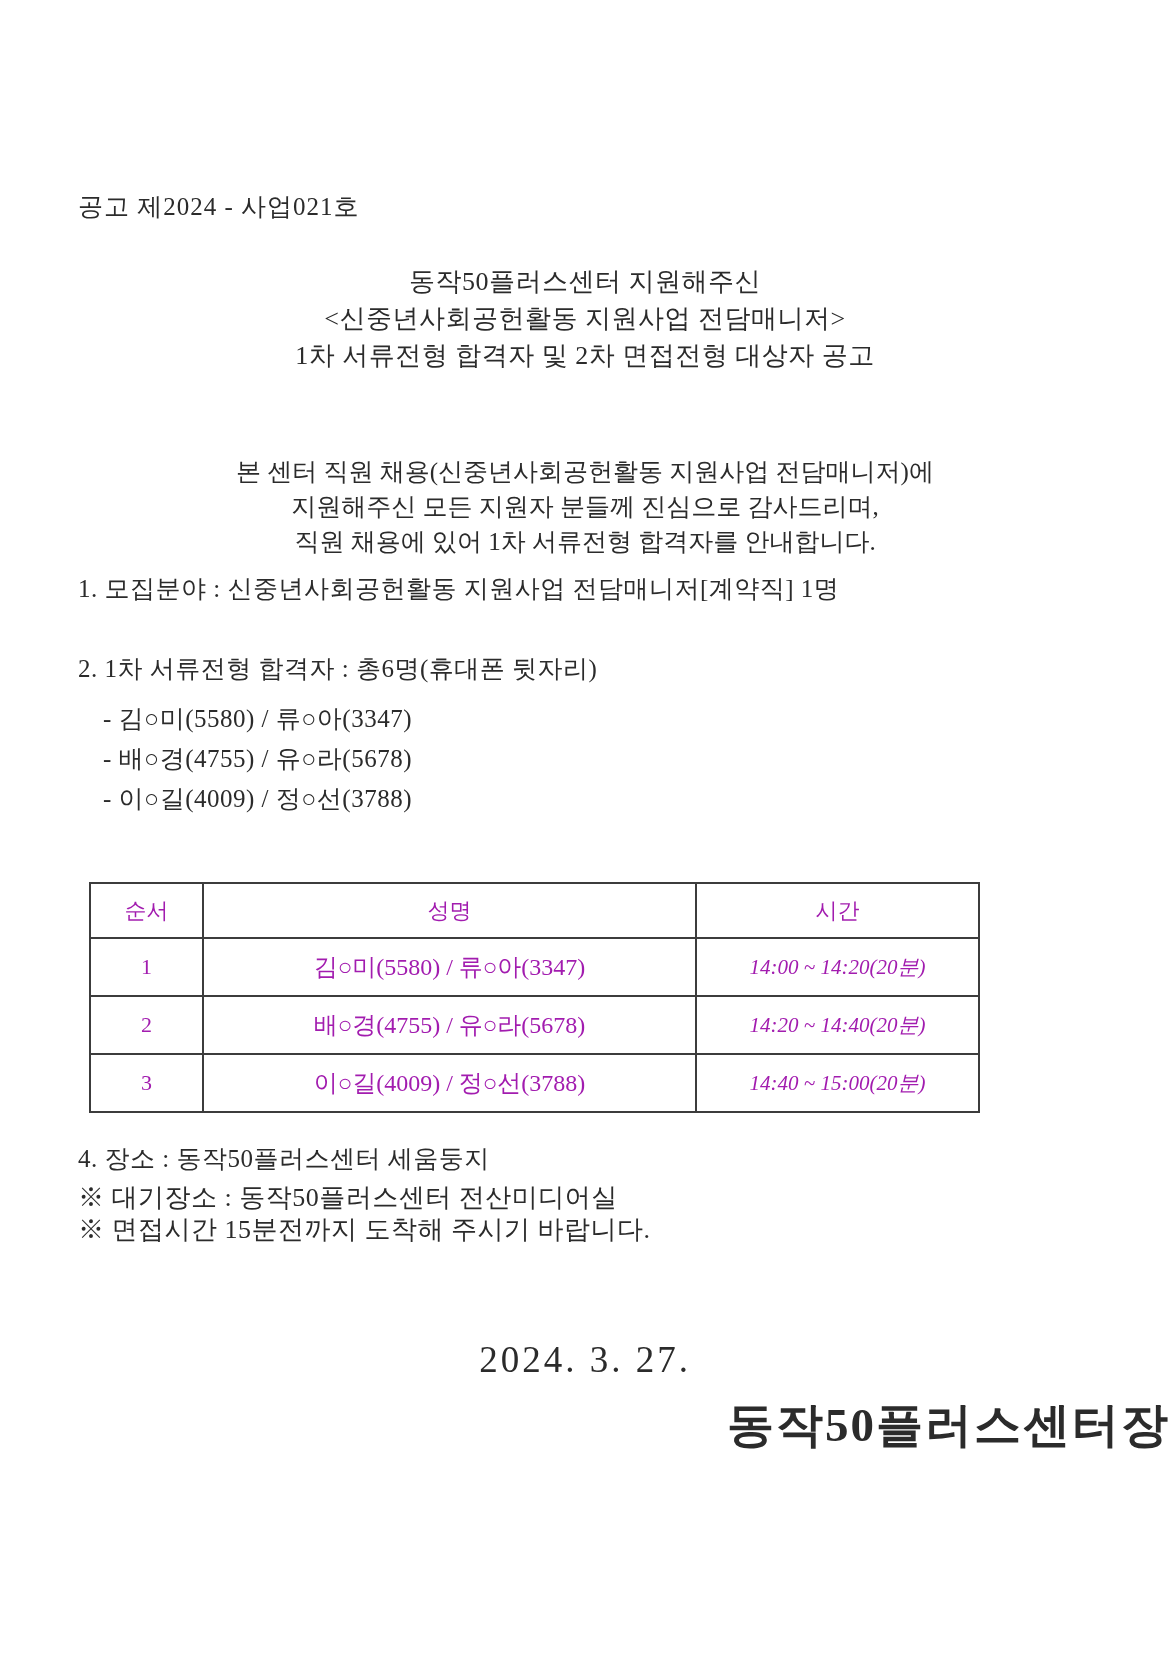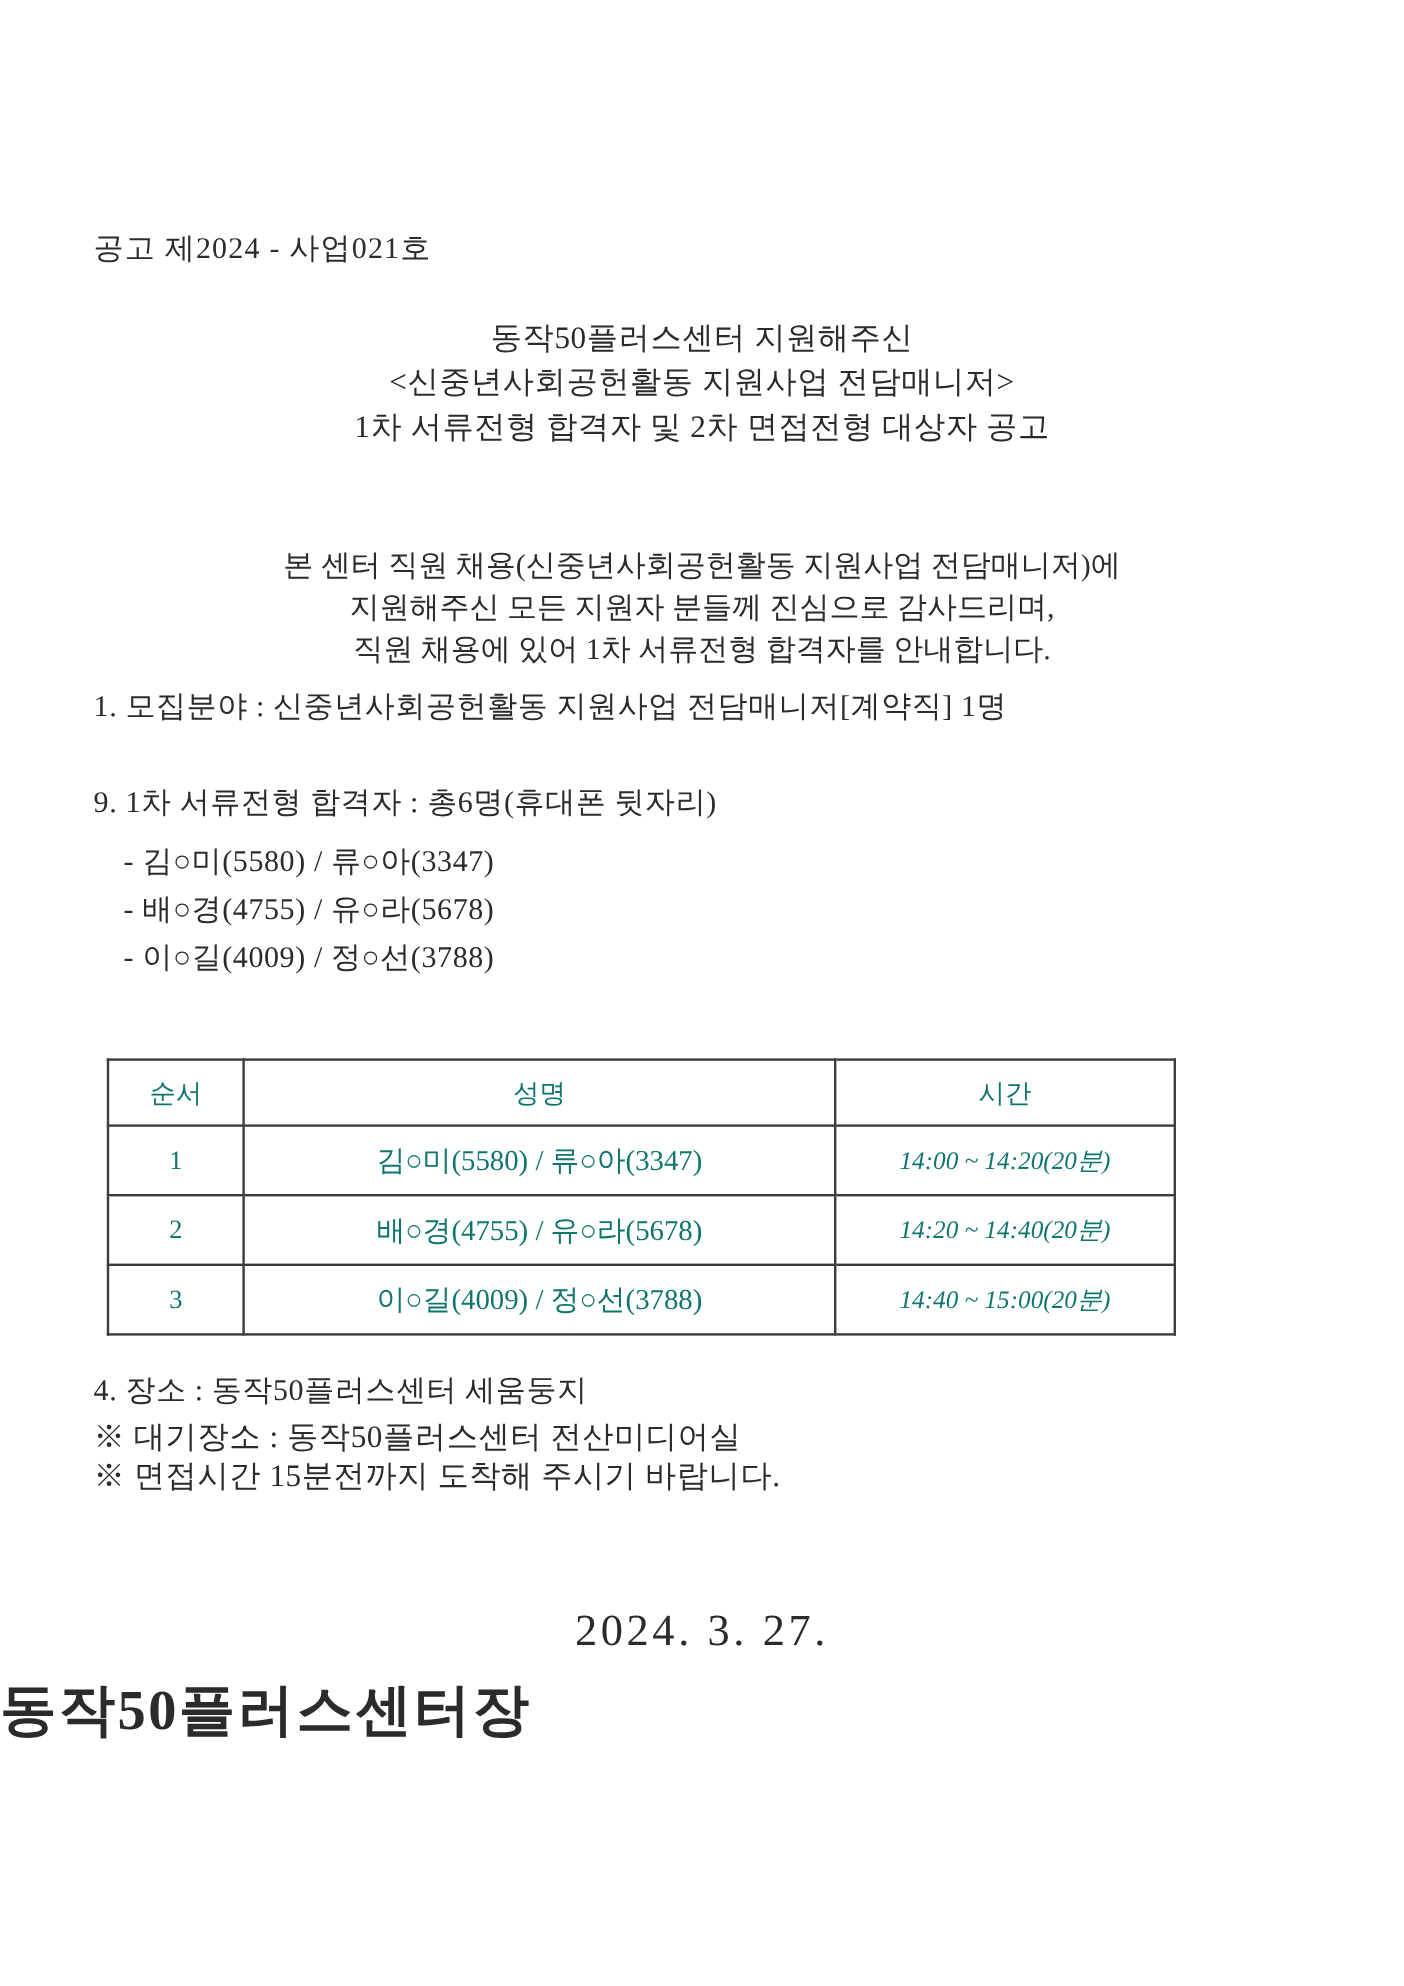--- a/index.html
+++ b/index.html
@@ -66,21 +66,21 @@
     width: 889px;
     border-collapse: collapse;
     table-layout: fixed;
   }
   .interview-table th,
   .interview-table td {
     border: 2px solid #3c3c3c;
     text-align: center;
     vertical-align: middle;
     font-weight: normal;
-    color: #0f766e;
+    color: #a21caf;
   }
   .interview-table th { height: 51px; font-size: 22px; }
   .interview-table td { height: 54px; }
   .col-order  { width: 113px; }
   .col-name   { width: 493px; }
   .col-time   { width: 283px; }
   .cell-order { font-size: 22px; }
   .cell-name  { font-size: 24px; }
   .cell-time  { font-size: 21px; font-style: italic; }
   .section4 { top: 1142px; }
@@ -100,21 +100,21 @@
     top: 1338px;
     text-align: center;
     font-size: 37px;
     letter-spacing: 3px;
   }
   .footer-signature {
     position: absolute;
     left: 0;
     right: 0;
     top: 1394px;
-    text-align: left;
+    text-align: right;
     font-size: 47px;
     font-weight: bold;
     letter-spacing: 2px;
   }
 </style>
 </head>
 <body>
 
 <div class="page">
 
@@ -128,21 +128,21 @@
 
   <div class="intro-block">
     <div>본 센터 직원 채용(신중년사회공헌활동 지원사업 전담매니저)에</div>
     <div>지원해주신 모든 지원자 분들께 진심으로 감사드리며,</div>
     <div>직원 채용에 있어 1차 서류전형 합격자를 안내합니다.</div>
   </div>
 
   <div class="section-line section1">1. 모집분야 : 신중년사회공헌활동 지원사업 전담매니저[계약직] 1명</div>
 
   <div class="section-line section2">
-    <div>9. 1차 서류전형 합격자 : 총6명(휴대폰 뒷자리)</div>
+    <div>2. 1차 서류전형 합격자 : 총6명(휴대폰 뒷자리)</div>
     <ul class="pass-list">
       <li>- 김○미(5580) / 류○아(3347)</li>
       <li>- 배○경(4755) / 유○라(5678)</li>
       <li>- 이○길(4009) / 정○선(3788)</li>
     </ul>
   </div>
 
 
   <table class="interview-table">
     <colgroup>

